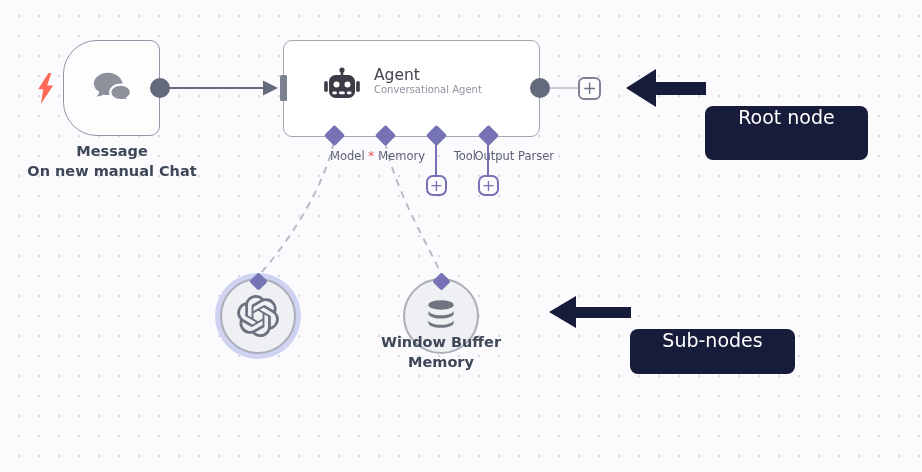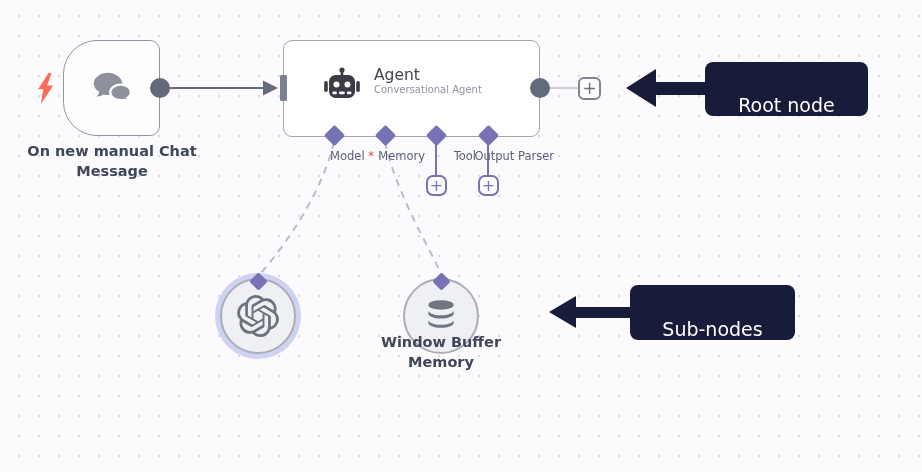--- a/index.html
+++ b/index.html
@@ -67,22 +67,22 @@
   .sub-node{
     width:76px; height:76px; border-radius:50%; z-index:2;
     background:#eff0f4; border:2px solid #abaeb8;
     display:flex; align-items:center; justify-content:center;
   }
   .sub-node.halo{ box-shadow:0 0 0 5px #cdd3f1; }
 
   
   .annotation-box{
     z-index:4; background:#171c3a; border-radius:8px;
-    display:flex; align-items:flex-end; justify-content:center;
-    color:#ffffff; font-size:19px;
+    display:flex; align-items:flex-start; justify-content:center;
+    color:#ffffff; font-size:19px;margin-top:44px;
   }
   .arrow-shaft{ background:#171c3a; z-index:4; }
   .arrow-head{ width:0; height:0; z-index:4; }
   .arrow-head.big{ border-top:19px solid transparent; border-bottom:19px solid transparent; border-right:30px solid #171c3a; }
   .arrow-head.small{ border-top:16px solid transparent; border-bottom:16px solid transparent; border-right:27px solid #171c3a; }
 </style>
 </head>
 <body>
 
 <div id="canvas">
@@ -106,22 +106,22 @@
   <div class="abs trigger-node">
     <span style="line-height:0;">
       <svg width="46" height="44" viewBox="0 0 48 46">
         <path d="M20 7C11.7 7 5 12 5 18.2c0 3.6 2.2 6.8 5.7 8.8-.3 1.9-1.2 3.6-2.9 4.9 2.8.2 5.4-.8 7.3-2.1 1.5.4 3.2.6 4.9.6 8.3 0 15-5 15-11.2S28.3 7 20 7z" fill="#8d919c"></path>
         <path d="M33 19.5c-6 0-10.8 3.6-10.8 8.1 0 4.5 4.8 8.1 10.8 8.1 1.2 0 2.4-.15 3.5-.4 1.4 1 3.4 1.7 5.6 1.6-1.2-1-2-2.2-2.3-3.5 2.5-1.5 4-3.6 4-5.8 0-4.5-4.8-8.1-10.8-8.1z" fill="#8d919c" stroke="#fdfdfe" stroke-width="2.4"></path>
       </svg>
     </span>
   </div>
   <div class="abs port-circle" style="left:150px; top:78px;"></div>
   <div class="abs node-label" style="left:27px; top:141px; width:170px;">
+    <div>Message</div>
     <div>On new manual Chat</div>
-    <div>Message</div>
   </div>
 
   <div class="abs agent-node"></div>
   <div class="abs input-bar"></div>
   <div class="abs robot">
     <svg width="40" height="40" viewBox="0 0 40 40">
       <circle cx="20" cy="4" r="2.6" fill="#3b3c46"></circle>
       <rect x="18.7" y="5" width="2.6" height="4.5" fill="#3b3c46"></rect>
       <rect x="7" y="9" width="26" height="23" rx="6.5" fill="#3b3c46"></rect>
       <rect x="2.2" y="15" width="3.6" height="11" rx="1.8" fill="#3b3c46"></rect>
@@ -190,17 +190,17 @@
   </div>
 
   <div class="abs arrow-head big" style="left:626px; top:69px;"></div>
   <div class="abs arrow-shaft" style="left:650px; top:81.5px; width:56px; height:13px;"></div>
   <div class="abs annotation-box" style="left:705px; top:62px; width:163px; height:54px;">
     <span>Root node</span>
   </div>
 
   <div class="abs arrow-head small" style="left:549px; top:296px;"></div>
   <div class="abs arrow-shaft" style="left:571px; top:306.5px; width:60px; height:11px;"></div>
-  <div class="abs annotation-box" style="left:630px; top:285px; width:165px; height:55px;">
+  <div class="abs annotation-box" style="left:630px; top:285px; width:165px; height:45px;">
     <span>Sub-nodes</span>
   </div>
 
 </div>
 
 </body></html>

